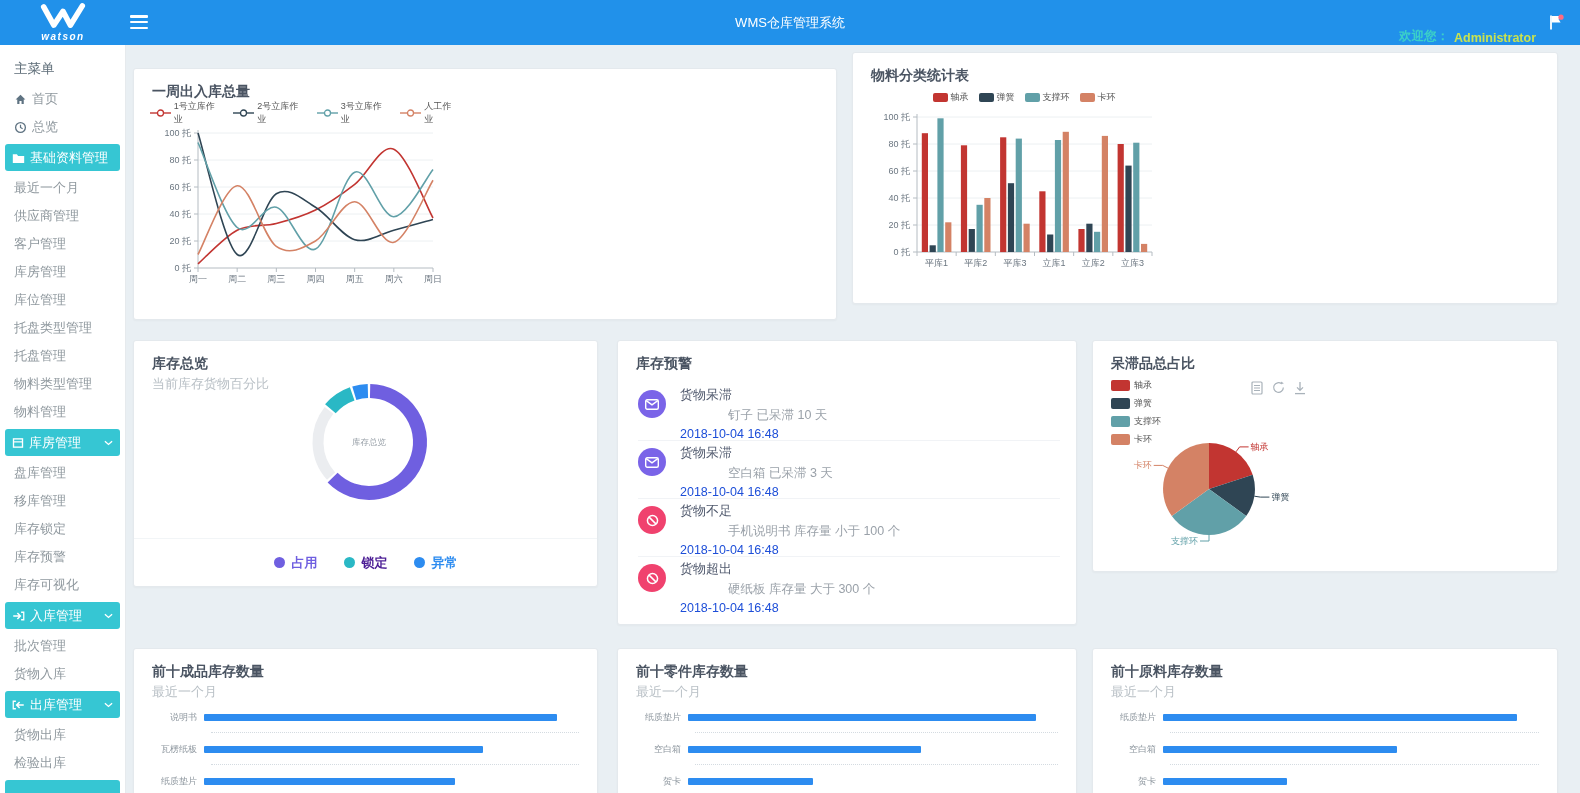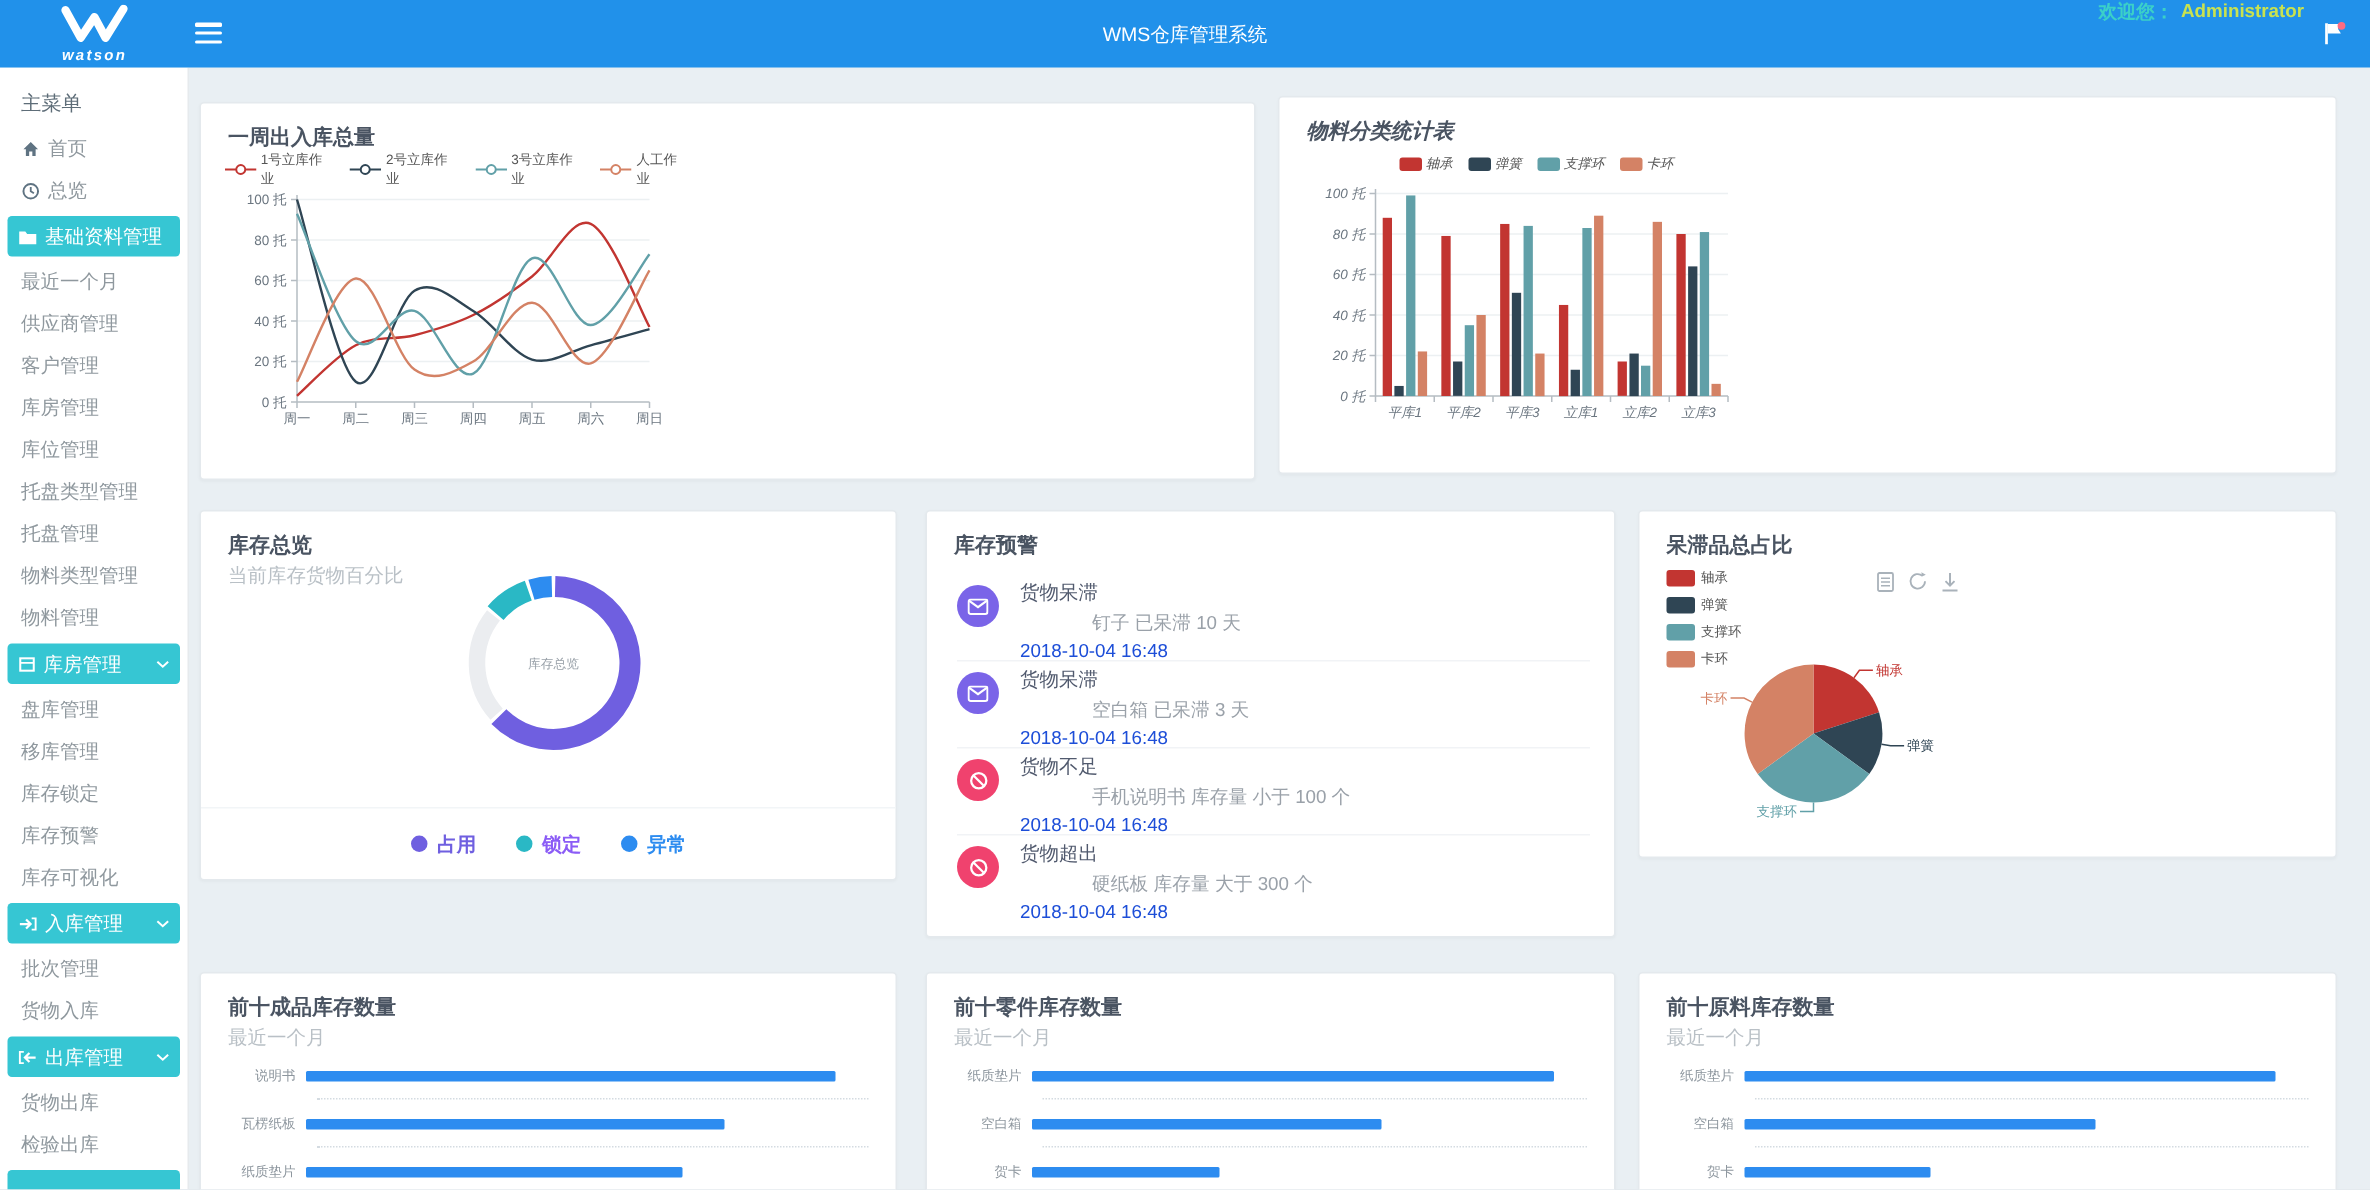--- a/index.html
+++ b/index.html
@@ -7,41 +7,41 @@
   body { font-family:"Liberation Sans","DejaVu Sans",sans-serif; }
   .app { position:relative; width:1580px; height:793px; background:#e9eff3; overflow:hidden; }
 
   
   .topbar { position:absolute; left:0; top:0; width:1580px; height:45px; background:#2191ea; z-index:5; }
   .logo { position:absolute; left:0; top:0; width:126px; height:45px; display:flex; flex-direction:column; align-items:center; justify-content:center; }
   .logo-text { color:#fff; font-size:10px; font-weight:bold; font-style:italic; letter-spacing:1.5px; margin-top:-2px; }
   .burger { position:absolute; left:128px; top:13px; width:22px; height:18px; display:flex; flex-direction:column; justify-content:space-between; cursor:pointer; padding:2px 2px; }
   .burger span { display:block; height:2.5px; background:#fff; border-radius:1px; }
   .top-title { position:absolute; left:0; right:0; top:0; height:32px; line-height:45px; text-align:center; color:#fff; font-size:13px; }
-  .welcome { position:absolute; right:44px; top:0; height:45px; display:flex; align-items:flex-start; font-size:12.5px; font-weight:bold; }
+  .welcome { position:absolute; right:44px; top:0; height:45px; display:flex; align-items:flex-end; font-size:12.5px; font-weight:bold; }
   .welcome .w1 { color:#3bd0c8; }
   .welcome .w2 { color:#c9e24f; margin-left:5px; }
   .flag { position:absolute; right:16px; top:14px; width:16px; height:16px; cursor:pointer; }
 
   
   .sidebar { position:absolute; left:0; top:45px; width:126px; height:748px; background:#fff; border-right:1px solid #e6eaed; z-index:4; }
   .side-section { padding:15px 0 7px 14px; font-size:13.5px; color:#5e6d78; }
   .side-item { height:28px; line-height:28px; padding-left:14px; font-size:13px; color:#8f989e; display:flex; align-items:center; gap:5px; cursor:pointer; white-space:nowrap; }
   .side-item .icn { display:inline-flex; color:#5f7382; }
   .side-group { margin:3px 5px; height:27px; border-radius:3px; background:#36c6d3; color:#fff; display:flex; align-items:center; gap:5px; padding:0 7px; font-size:13px; cursor:pointer; white-space:nowrap; }
   .side-group .icn { display:inline-flex; color:#fff; }
   .side-group .sp { flex:1; }
 
   
   .card { position:absolute; background:#fff; border:1px solid #e4e9ed; border-radius:3px; box-shadow:0 1px 2px rgba(0,0,0,0.03); }
   .card-title { position:absolute; left:18px; top:14px; font-size:14px; font-weight:bold; color:#4a5462; }
   .card-sub { position:absolute; left:18px; top:34px; font-size:13px; color:#b9c0c6; }
 
   #card-weekly   { left:133px; top:68px;  width:704px; height:252px; }
-  #card-material { left:852px; top:64px;  width:706px; height:252px;font-style:italic; }
+  #card-material { left:852px; top:52px;  width:706px; height:252px; }
   #card-overview { left:133px; top:340px; width:465px; height:247px; }
   #card-alerts   { left:617px; top:340px; width:460px; height:285px; }
   #card-stagnant { left:1092px;top:340px; width:466px; height:232px; }
   #card-finished { left:133px; top:648px; width:465px; height:170px; }
   #card-parts    { left:617px; top:648px; width:460px; height:170px; }
   #card-raw      { left:1092px;top:648px; width:466px; height:170px; }
 
   .chart-mount { position:absolute; left:16px; top:36px; }
   .chart-legend { display:flex; align-items:center; justify-content:center; gap:10px; width:310px; height:16px; margin-bottom:2px; }
   .chart-legend .li { display:flex; align-items:center; gap:3px; font-size:9px; color:#555; }
@@ -410,21 +410,21 @@
           <path d="M60.3,24.2 A51,51 0 0,1 73.9,22.0" fill="none" stroke="#2d8cf0" stroke-width="14"></path>
           <text x="75" y="76" text-anchor="middle" font-size="8.5" fill="#98a0a8">库存总览</text>
         </svg></div>
     <div class="ov-legend" id="ov-legend">
         <span class="li">
           <span class="dot" style="background:#6f5fe0"></span>
           <span style="color:#6f5fe0">占用</span>
         </span>
         <span class="li">
           <span class="dot" style="background:#2ab8c5"></span>
-          <span style="color:#8b5cf6">锁定</span>
+          <span style="color:#4c1d95">锁定</span>
         </span>
         <span class="li">
           <span class="dot" style="background:#2d8cf0"></span>
           <span style="color:#2d8cf0">异常</span>
         </span>
       </div>
   </div>
 
   <div class="card" id="card-alerts">
     <div class="card-title">库存预警</div>

